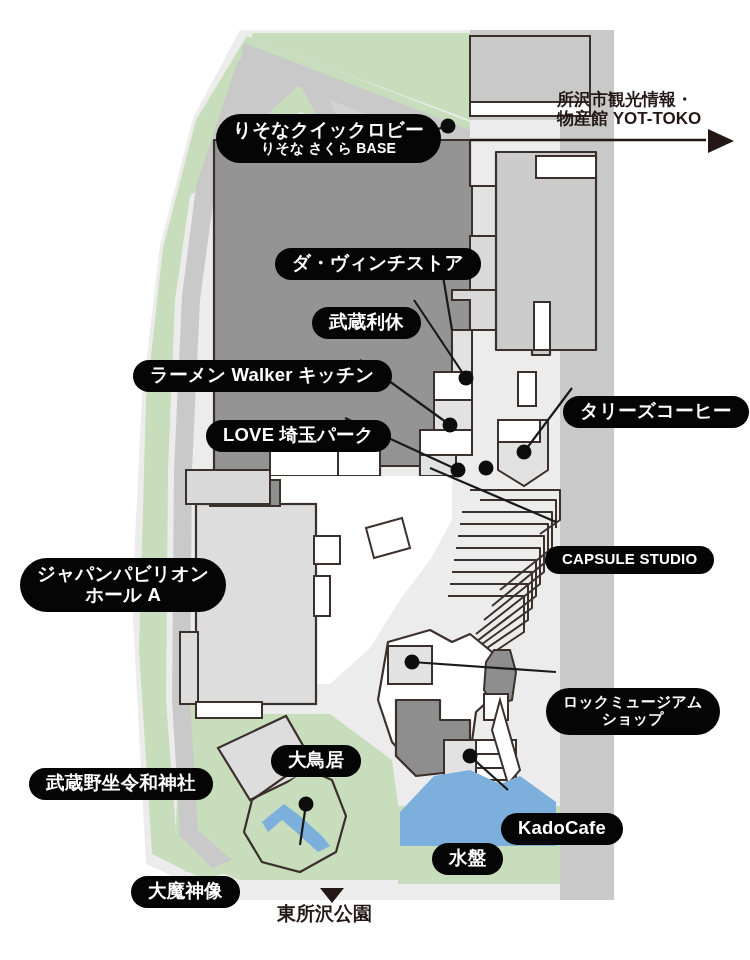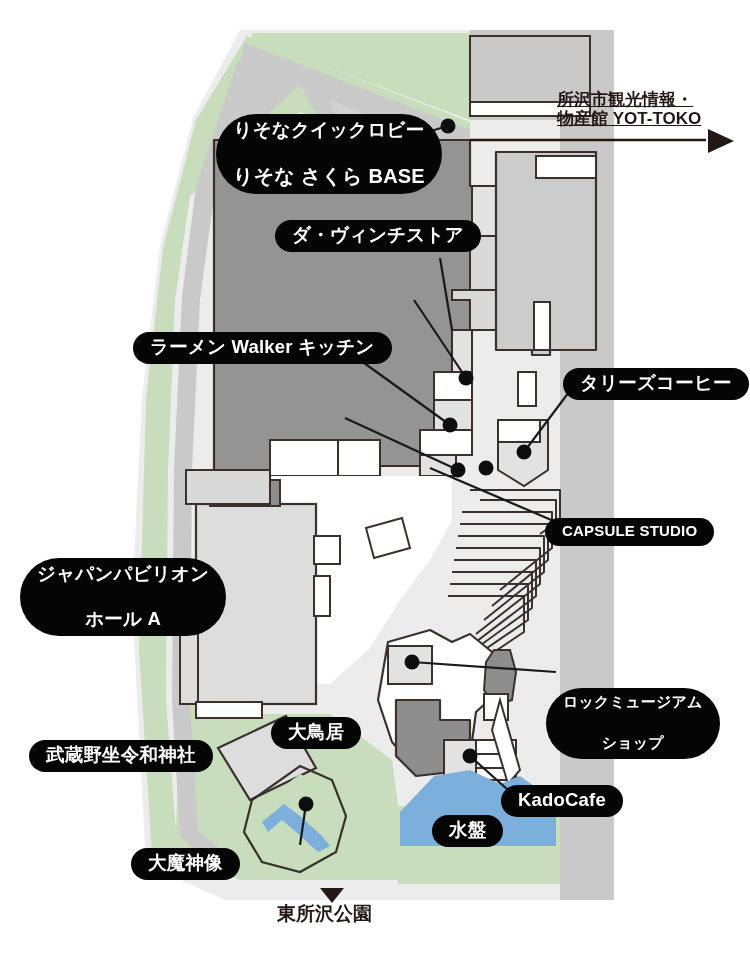--- a/index.html
+++ b/index.html
@@ -36,40 +36,39 @@
     display: flex;
     flex-direction: column;
     align-items: center;
     justify-content: center;
     text-align: center;
     font-weight: bold;
     letter-spacing: 0.2px;
     box-sizing: border-box;
     white-space: nowrap;
     line-height: 1.12;
-    gap: 24px;
   }
   .pill .l1 { display: block; }
   .pill .l2 { display: block; }
-  .pill.one-line { padding: 5px 17px 6px 17px; }
+  .pill.one-line { padding: 5px 17px 6px 17px; margin-top: 28px; }
   .pill.two-line { padding: 6px 17px 7px 17px; }
 
   .fs18 { font-size: 18.5px; }
   .fs17 { font-size: 15px; }
-  .fs15 { font-size: 20px; }
+  .fs15 { font-size: 14px; }
 
   
   .plain-label {
     position: absolute;
     color: #231815;
     font-weight: bold;
     line-height: 1.14;
     white-space: nowrap;
   }
-  .plain-label.right { text-align: left; text-decoration: underline; }
+  .plain-label.right { text-align: left; }
   .plain-label.center { text-align: left; }
 </style>
 </head>
 <body>
 
 <div id="map-root">
 
   <svg id="map-svg" viewBox="0 0 750 960" xmlns="http://www.w3.org/2000/svg">
 
     <defs>
@@ -286,25 +285,31 @@
 
   <div class="pill two-line fs18" style="left:216px; top:114px;">
     <span class="l1">りそなクイックロビー</span>
     <span class="l2 fs15">りそな さくら BASE</span>
   </div>
 
   <div class="pill one-line fs18" style="left:275px; top:220px;">
     <span class="l1">ダ・ヴィンチストア</span>
   </div>
 
+  <div class="pill one-line fs18" style="left:312px; top:279px;">
+    <span class="l1">武蔵利休</span>
+  </div>
 
   <div class="pill one-line fs18" style="left:133px; top:332px;">
     <span class="l1">ラーメン Walker キッチン</span>
   </div>
 
+  <div class="pill one-line fs18" style="left:206px; top:392px;">
+    <span class="l1">LOVE 埼玉パーク</span>
+  </div>
 
   <div class="pill one-line fs18" style="left:563px; top:368px;">
     <span class="l1">タリーズコーヒー</span>
   </div>
 
   <div class="pill one-line fs17" style="left:545px; top:518px;">
     <span class="l1">CAPSULE STUDIO</span>
   </div>
 
   <div class="pill two-line fs18" style="left:20px; top:558px;">

